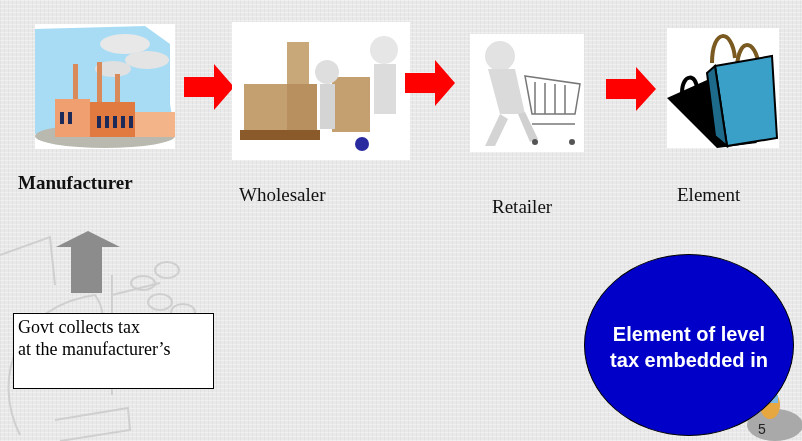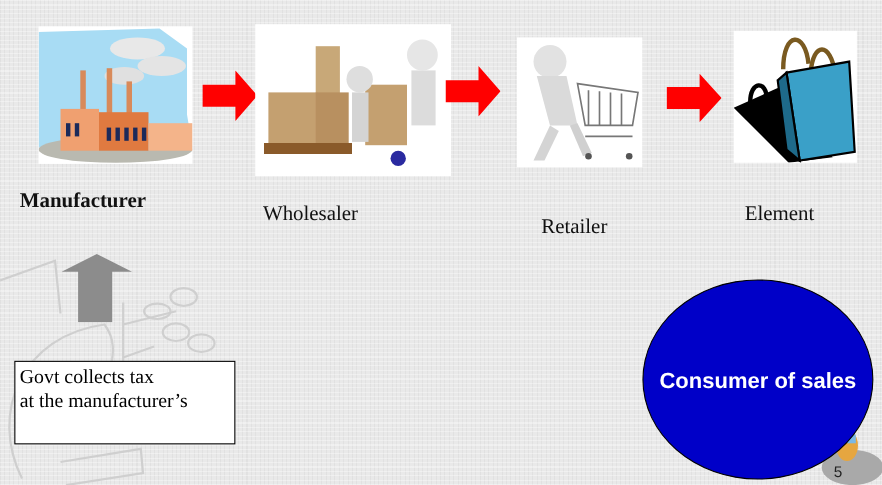--- a/index.html
+++ b/index.html
@@ -125,30 +125,31 @@
 
 <div class="abs label bold" style="left:18px;top:172px;">Manufacturer</div>
 <div class="abs label" style="left:239px;top:184px;">Wholesaler</div>
 <div class="abs label" style="left:492px;top:184px;margin-top:12px;">Retailer</div>
 <div class="abs label" style="left:677px;top:184px;">Element</div>
 
 <svg class="abs" style="left:56px;top:231px" width="64" height="62" viewBox="0 0 64 62">
   <path d="M32 0 L64 16 L46 16 L46 62 L15 62 L15 16 L0 16 Z" fill="#8c8c8c"></path>
 </svg>
 
-<div class="abs tax-box" style="left:13px;top:328px;width:201px;height:76px;">
+<div class="abs tax-box" style="left:13px;top:313px;width:201px;height:76px;">
   <div>Govt collects tax</div>
   <div>at the manufacturer’s</div>
 </div>
 
 <svg class="abs" style="left:745px;top:385px" width="57" height="56" viewBox="0 0 57 56">
   <ellipse cx="30" cy="40" rx="28" ry="16" fill="#a9a9a9"></ellipse>
   <ellipse cx="25" cy="20" rx="10" ry="14" fill="#e6a640"></ellipse>
   <rect x="25" y="10" width="8" height="8" fill="#7ab8e6"></rect>
 </svg>
 
 <div class="abs circle" style="left:584px;top:254px;width:210px;height:182px;">
   <div>
-    <div>Consumer of sales</div>
+    <div>Element of level</div>
+    <div>tax embedded in</div>
   </div>
 </div>
 
 <div class="abs page-num" style="left:758px;top:421px;">5</div>
 
 </body></html>

